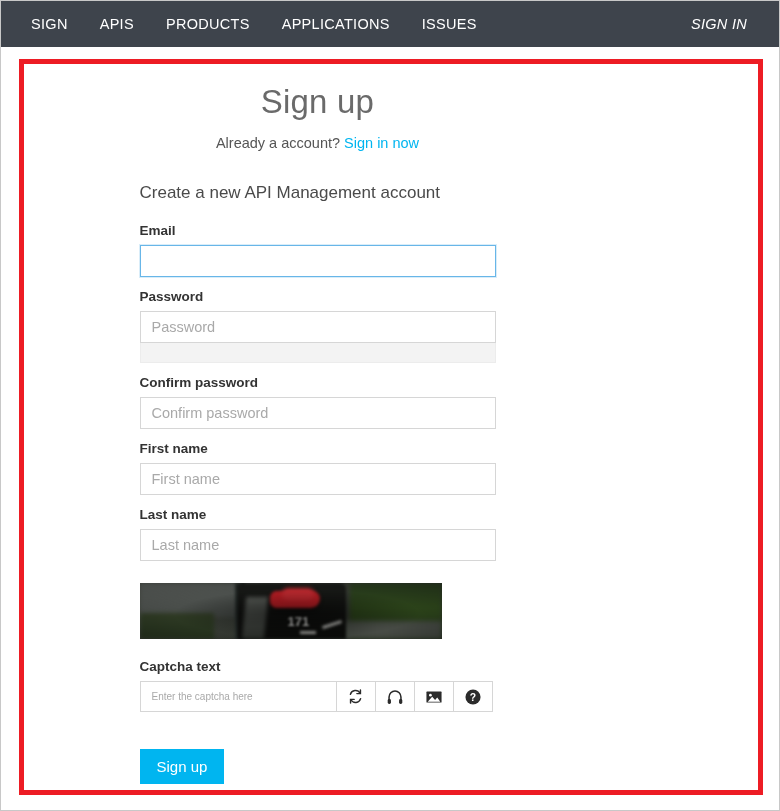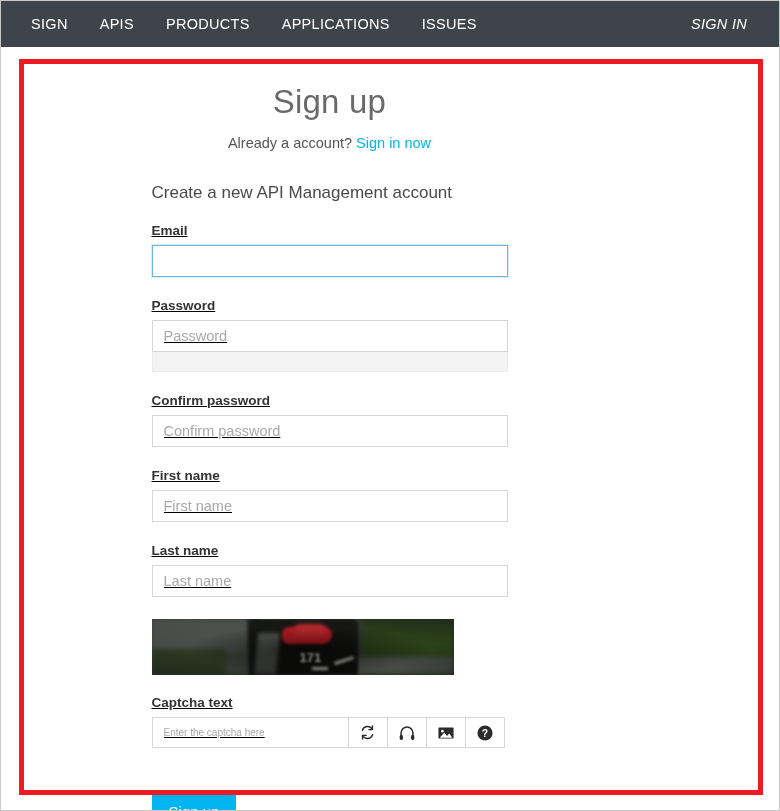--- a/index.html
+++ b/index.html
@@ -66,21 +66,21 @@
     height: 736px;
     border: 5px solid #ed1c24;
     box-sizing: border-box;
     pointer-events: none;
     z-index: 50;
   }
 
   
   .content {
     position: absolute;
-    left: 12px;
+    left: 0;
     top: 46px;
     width: 633px;
     height: 765px;
     background: #ffffff;
     box-sizing: border-box;
   }
 
   .page-title {
     text-align: center;
     font-size: 33px;
@@ -111,21 +111,21 @@
     padding-top: 32px;
     box-sizing: border-box;
   }
 
   .form-intro {
     font-size: 17px;
     color: #4a4a4a;
     margin-bottom: 20px;
   }
 
-  .field { margin-bottom: 21px; text-decoration: underline; }
+  .field { margin-bottom: 12px; }
 
   .field-label {
     display: block;
     font-size: 13.5px;
     font-weight: bold;
     color: #333333;
     margin-bottom: 7px;
   }
 
   .text-input {

